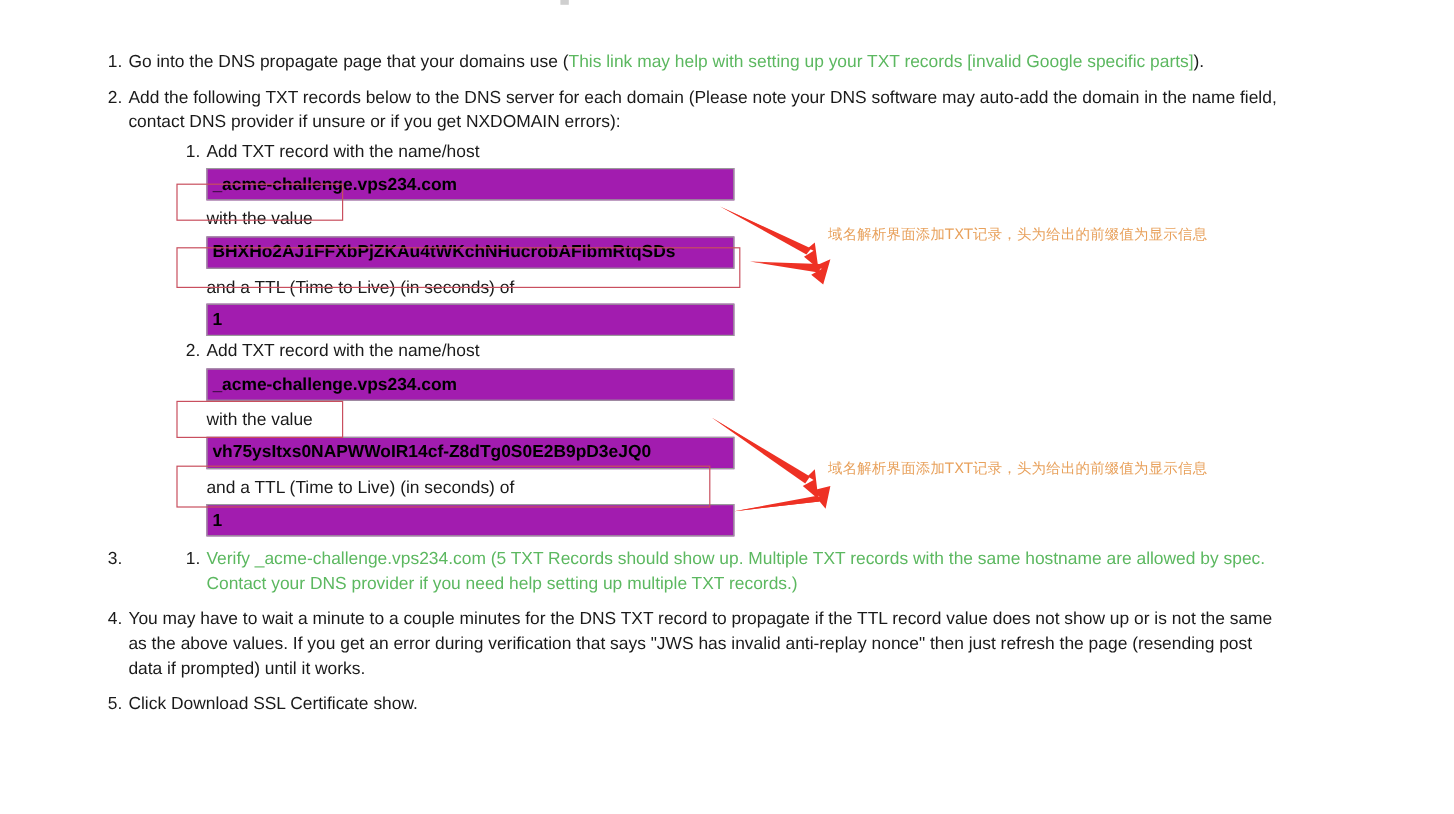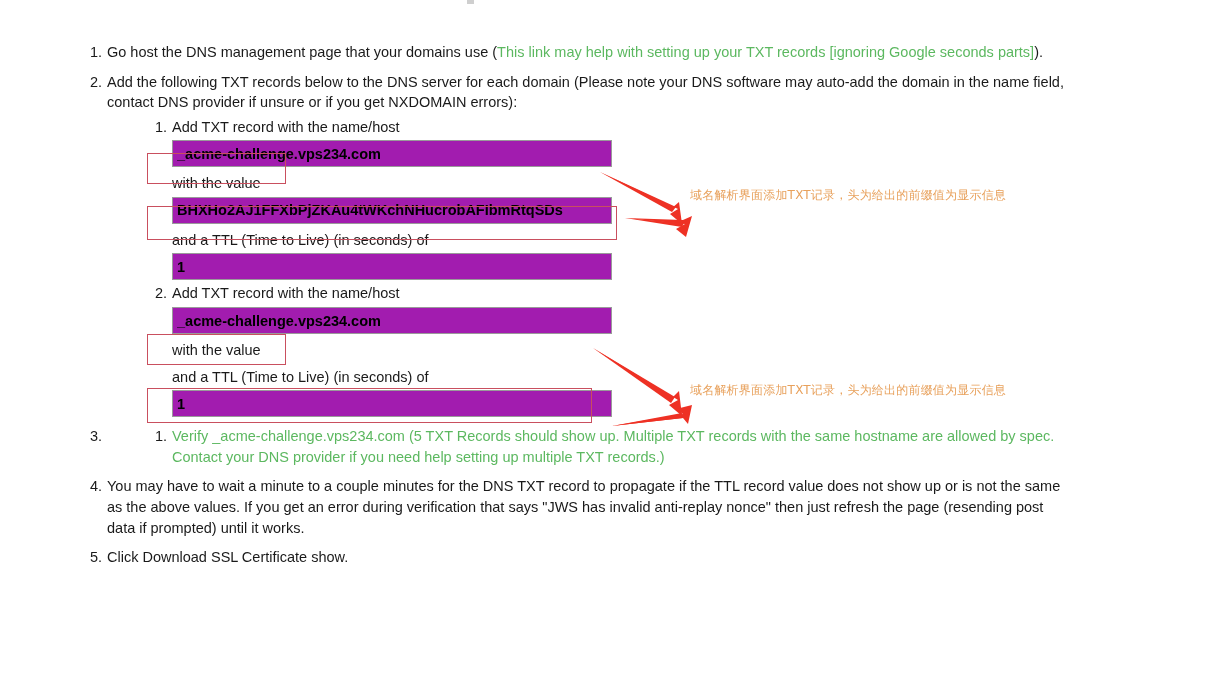--- a/index.html
+++ b/index.html
@@ -136,41 +136,42 @@
   }
 </style>
 </head>
 <body>
 
 <div class="top-artifact"></div>
 
 <ol class="steps">
 
   <li>
-    <span>Go host the DNS management page that your domains use (</span><a href="#" class="greenlink">This link may help with setting up your TXT records [ignoring Google seconds parts]</a><span>).</span>
+    <span>Go into the DNS propagate page that your domains use (</span><a href="#" class="greenlink">This link may help with setting up your TXT records [invalid Google specific parts]</a><span>).</span>
   </li>
 
   <li>
     <span>Add the following TXT records below to the DNS server for each domain (Please note your DNS software may auto-add the domain in the name field, contact DNS provider if unsure or if you get NXDOMAIN errors):</span>
 
     <ol class="sub">
 
       <li>
         <span class="lbl sub-lbl">Add TXT record with the name/host</span>
         <input class="field" type="text" value="_acme-challenge.vps234.com" style="">
         <span class="lbl">with the value</span>
         <input class="field" type="text" value="BHXHo2AJ1FFXbPjZKAu4tWKchNHucrobAFIbmRtqSDs" style="">
         <span class="lbl">and a TTL (Time to Live) (in seconds) of</span>
         <input class="field" type="text" value="1" style="">
       </li>
 
       <li>
         <span class="lbl sub-lbl">Add TXT record with the name/host</span>
         <input class="field" type="text" value="_acme-challenge.vps234.com" style="">
         <span class="lbl">with the value</span>
+        <input class="field" type="text" value="vh75ysItxs0NAPWWoIR14cf-Z8dTg0S0E2B9pD3eJQ0" style="">
         <span class="lbl">and a TTL (Time to Live) (in seconds) of</span>
         <input class="field" type="text" value="1" style="">
       </li>
 
     </ol>
   </li>
 
   <li>
     <ol class="sub">
       <li>

